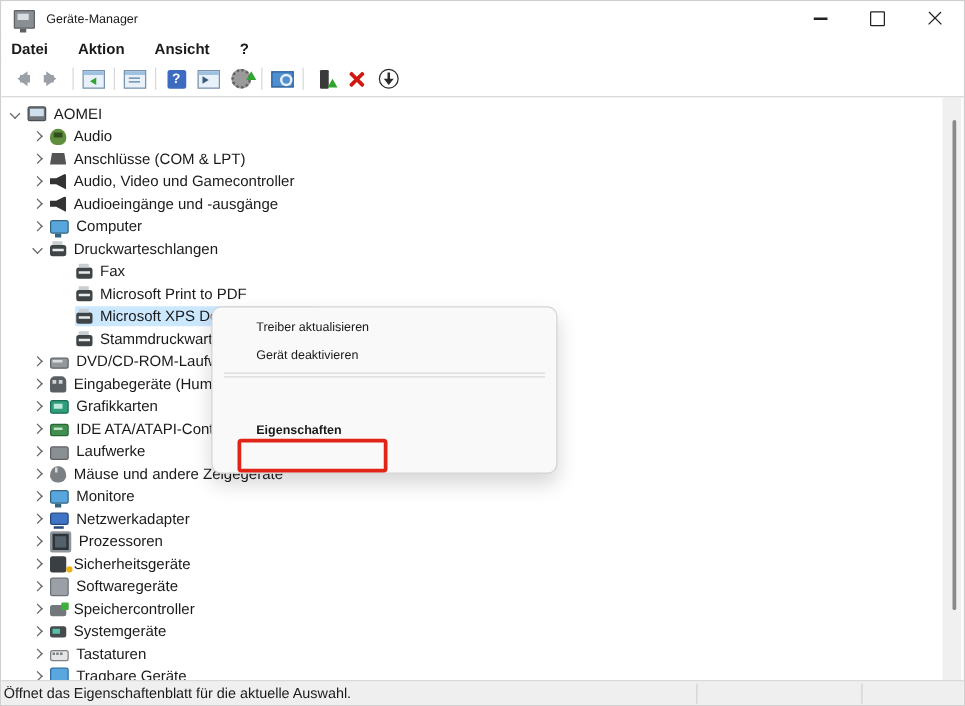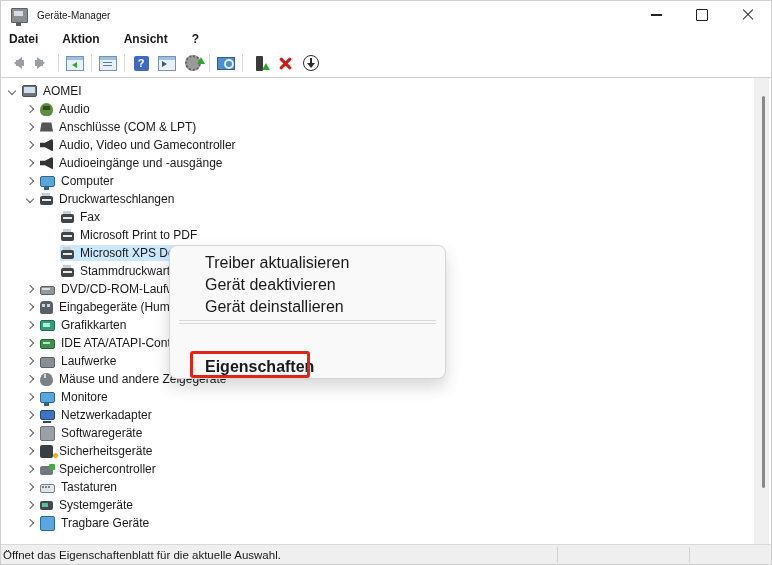--- a/index.html
+++ b/index.html
@@ -103,21 +103,21 @@
   .i-keyboard{background:#e3e5e7;border:1px solid #7b8084;height:7px;margin-top:3px;}
   .i-keyboard::after{content:"";position:absolute;left:1px;top:1px;width:2px;height:2px;background:#7b8084;
        box-shadow:3px 0 0 #7b8084,6px 0 0 #7b8084;}
   .i-portable{background:#5aa7e0;border:1px solid #2f6da0;}
   
   .scroll-track{position:absolute;top:77px;right:2px;width:15px;height:469px;background:#f0f0f0;}
   .scroll-thumb{position:absolute;top:18px;left:8px;width:3px;height:392px;background:#8a8a8a;border-radius:2px;}
   
   .ctx{position:absolute;left:168px;top:244px;width:277px;height:134px;background:#f9f9f9;
        border:1px solid #d4d4d4;border-radius:8px;box-shadow:0 8px 16px rgba(0,0,0,.16);
-       box-sizing:border-box;padding-top:6px;font-size:16px;z-index:10;}
+       box-sizing:border-box;padding-top:6px;font-size:10px;z-index:10;}
   .ctx-item{height:22px;line-height:22px;padding-left:35px;}
   .ctx-item.bold{font-weight:bold;margin-top:32px;}
   .ctx-sep{height:1px;background:#d9d9d9;margin:2px 9px;}
   .annot{position:absolute;left:20px;top:105px;width:114px;height:21px;border:3px solid #e02417;
          border-radius:3px;pointer-events:none;z-index:11;}
   
   .statusbar{position:absolute;left:0;right:0;bottom:0;height:19px;background:#efefef;
              border-top:1px solid #d9d9d9;font-size:11.5px;display:flex;align-items:center;}
   .status-text{padding-left:2px;}
   .sdiv{position:absolute;top:2px;bottom:1px;width:1px;background:#d2d2d2;}
@@ -352,58 +352,67 @@
       <span class="rc">
         <span class="dico i-network"></span>
         <span>Netzwerkadapter</span>
       </span>
     </div>
     <div class="trow lv1">
       <span class="expander">
         <span class="chev right"></span>
       </span>
       <span class="rc">
+        <span class="dico i-cpu"></span>
+        <span>Prozessoren</span>
+      </span>
+    </div>
+    <div class="trow lv1">
+      <span class="expander">
+        <span class="chev right"></span>
+      </span>
+      <span class="rc">
+        <span class="dico i-security"></span>
+        <span>Sicherheitsgeräte</span>
+      </span>
+    </div>
+    <div class="trow lv1">
+      <span class="expander">
+        <span class="chev right"></span>
+      </span>
+      <span class="rc">
         <span class="dico i-software"></span>
         <span>Softwaregeräte</span>
       </span>
     </div>
     <div class="trow lv1">
       <span class="expander">
         <span class="chev right"></span>
       </span>
       <span class="rc">
-        <span class="dico i-security"></span>
-        <span>Sicherheitsgeräte</span>
-      </span>
-    </div>
-    <div class="trow lv1">
-      <span class="expander">
-        <span class="chev right"></span>
-      </span>
-      <span class="rc">
         <span class="dico i-storage"></span>
         <span>Speichercontroller</span>
       </span>
     </div>
     <div class="trow lv1">
       <span class="expander">
         <span class="chev right"></span>
       </span>
       <span class="rc">
+        <span class="dico i-system"></span>
+        <span>Systemgeräte</span>
+      </span>
+    </div>
+    <div class="trow lv1">
+      <span class="expander">
+        <span class="chev right"></span>
+      </span>
+      <span class="rc">
         <span class="dico i-keyboard"></span>
         <span>Tastaturen</span>
-      </span>
-    </div>
-    <div class="trow lv1">
-      <span class="expander">
-        <span class="chev right"></span>
-      </span>
-      <span class="rc">
-        <span class="dico i-system"></span>
-        <span>Systemgeräte</span>
       </span>
     </div>
     <div class="trow lv1">
       <span class="expander">
         <span class="chev right"></span>
       </span>
       <span class="rc">
         <span class="dico i-portable"></span>
         <span>Tragbare Geräte</span>
       </span>
@@ -411,21 +420,20 @@
   </div>
 
 <div class="scroll-track">
   <div class="scroll-thumb"></div>
 </div>
 
 <div class="ctx" id="ctx">
   <div class="annot"></div>
 <div class="ctx-item">Treiber aktualisieren</div>
     <div class="ctx-item">Gerät deaktivieren</div>
-    <div class="ctx-item">Gerät deinstallieren</div>
     <div class="ctx-sep"></div>
     <div class="ctx-sep"></div>
     <div class="ctx-item bold">Eigenschaften</div>
   </div>
 
 <div class="statusbar">
   <span class="status-text">Öffnet das Eigenschaftenblatt für die aktuelle Auswahl.</span>
   <span class="sdiv sdiv1"></span>
   <span class="sdiv sdiv2"></span>
 </div>

